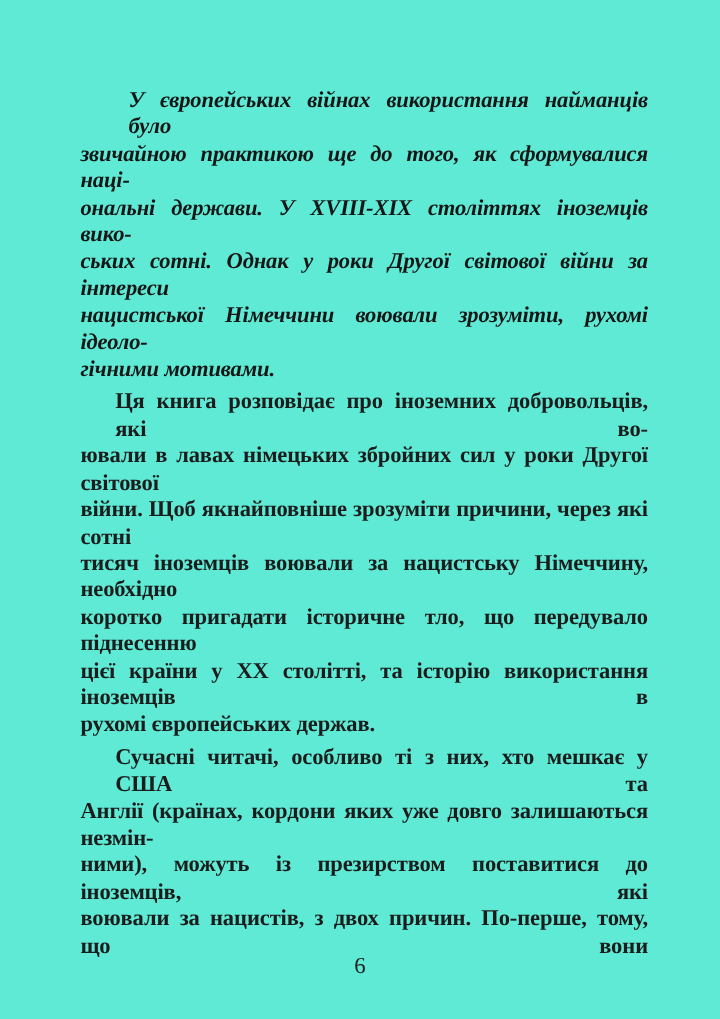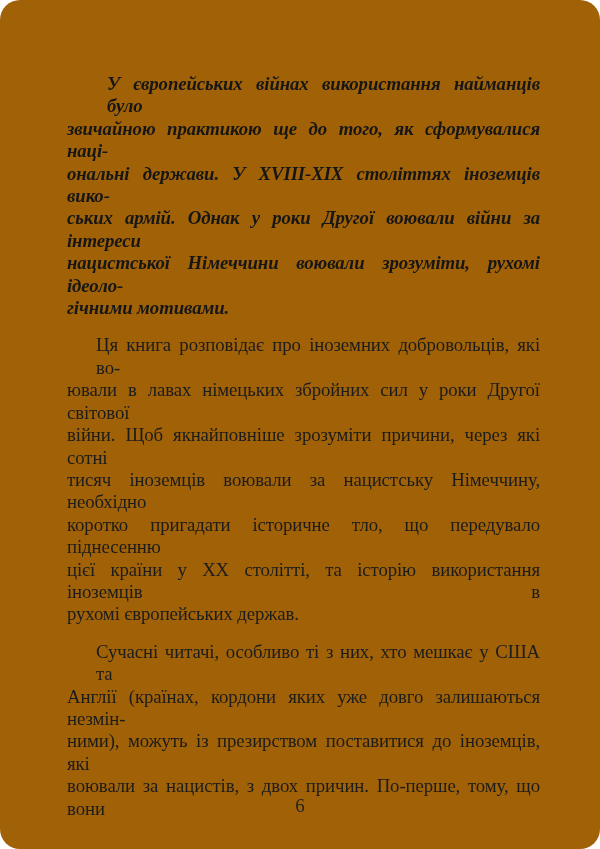--- a/index.html
+++ b/index.html
@@ -4,37 +4,37 @@
 <style>
   html, body {
     margin: 0;
     padding: 0;
     background: #ffffff;
   }
   .page {
     position: relative;
     width: 600px;
     height: 849px;
-    background: #a16207;
+    background: #5eead4;
     overflow: hidden;
     font-family: "Liberation Serif", serif;
     color: #1c1c1c;
-    border-radius: 20px;
   }
   .text-block {
     position: absolute;
     left: 67px;
     top: 73px;
     width: 473px;
   }
   .para {
     margin: 0;
   }
   .para + .para {
-    margin-top: 15px;
+    margin-top: 5px;
+    font-weight: bold;
   }
   .line {
     font-size: 18.8px;
     line-height: 22.4px;
     letter-spacing: -0.1px;
     text-align: justify;
     text-align-last: justify;
     white-space: normal;
   }
   .line.last {
@@ -64,21 +64,21 @@
 </style>
 </head>
 <body>
 
 <div class="page">
   <main class="text-block">
       <div class="para lead">
         <div class="line first">У європейських війнах використання найманців було</div>
         <div class="line">звичайною практикою ще до того, як сформувалися наці-</div>
         <div class="line">ональні держави. У XVIII-XIX століттях іноземців вико-</div>
-        <div class="line">ських армій. Однак у роки Другої воювали війни за інтереси</div>
+        <div class="line">ських сотні. Однак у роки Другої світової війни за інтереси</div>
         <div class="line">нацистської Німеччини воювали зрозуміти, рухомі ідеоло-</div>
         <div class="line last">гічними мотивами.</div>
       </div>
       <div class="para body">
         <div class="line first">Ця книга розповідає про іноземних добровольців, які во-</div>
         <div class="line">ювали в лавах німецьких збройних сил у роки Другої світової</div>
         <div class="line">війни. Щоб якнайповніше зрозуміти причини, через які сотні</div>
         <div class="line">тисяч іноземців воювали за нацистську Німеччину, необхідно</div>
         <div class="line">коротко пригадати історичне тло, що передувало піднесенню</div>
         <div class="line">цієї країни у XX столітті, та історію використання іноземців в</div>

